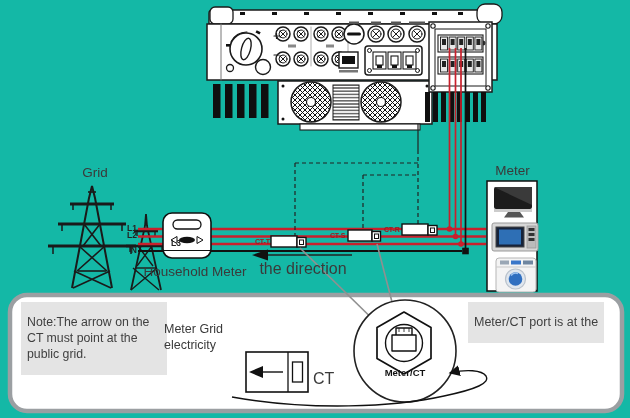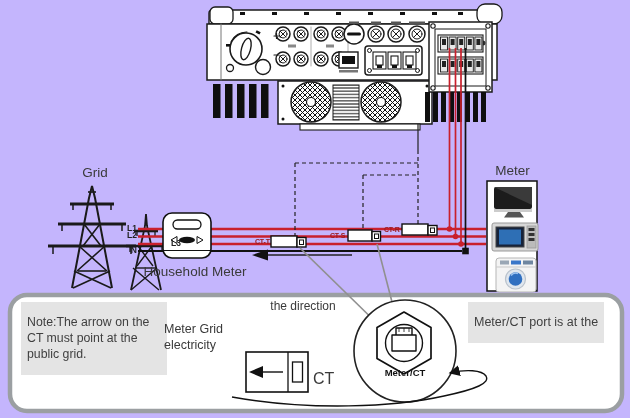--- a/index.html
+++ b/index.html
@@ -1,16 +1,16 @@
 <!DOCTYPE html>
 <html><head>
 <meta charset="utf-8">
 <style>
   html,body{margin:0;padding:0;background:#fff;}
-  #stage{position:relative;width:630px;height:418px;background:#c4b5fd;overflow:hidden;
+  #stage{position:relative;width:630px;height:418px;background:#14b8a6;overflow:hidden;
          font-family:"Liberation Sans",sans-serif;}
   #art{position:absolute;left:0;top:0;}
   .label{position:absolute;color:#3a3a3a;line-height:1.15;white-space:nowrap;}
   .lbl-13{font-size:13.5px;}
   .center{text-align:center;}
   .phase{font-size:8.5px;font-weight:700;color:#222;width:16px;text-align:right;}
   .ctlabel{font-size:7px;font-weight:700;color:#9b1b20;letter-spacing:-0.2px;}
   .graybox{position:absolute;background:#e4e4e4;color:#3f3f3f;font-size:12.3px;
            line-height:1.32;padding:12px 6px;white-space:nowrap;}
   .graybox span{display:block;}
@@ -350,21 +350,21 @@
 
   <div class="label lbl-13 center" style="left:70px;top:165px;width:50px;">Grid</div>
 
   <div class="label phase" style="left:121px;top:223.5px;">L1</div>
   <div class="label phase" style="left:121px;top:231px;">L2</div>
   <div class="label phase" style="left:121px;top:238.5px;margin-left:44px;">L3</div>
   <div class="label phase" style="left:121px;top:245.5px;">N</div>
 
   <div class="label lbl-13 center" style="left:135px;top:264px;width:120px;">Household Meter</div>
 
-  <div class="label center multiline" style="left:248px;top:262px;width:110px;font-size:12px;line-height:14.5px;margin-top:37px;">
+  <div class="label center multiline" style="left:248px;top:262px;width:110px;font-size:16px;line-height:14.5px;">
     <span>the direction</span>
   </div>
 
   <div class="label lbl-13 center" style="left:485px;top:163px;width:55px;">Meter</div>
 
   <div class="label ctlabel" style="left:255px;top:238px;">CT-T</div>
   <div class="label ctlabel" style="left:330px;top:232px;">CT-S</div>
   <div class="label ctlabel" style="left:384px;top:225.5px;">CT-R</div>
 
   <div class="graybox" style="left:21px;top:302px;width:134px;">

